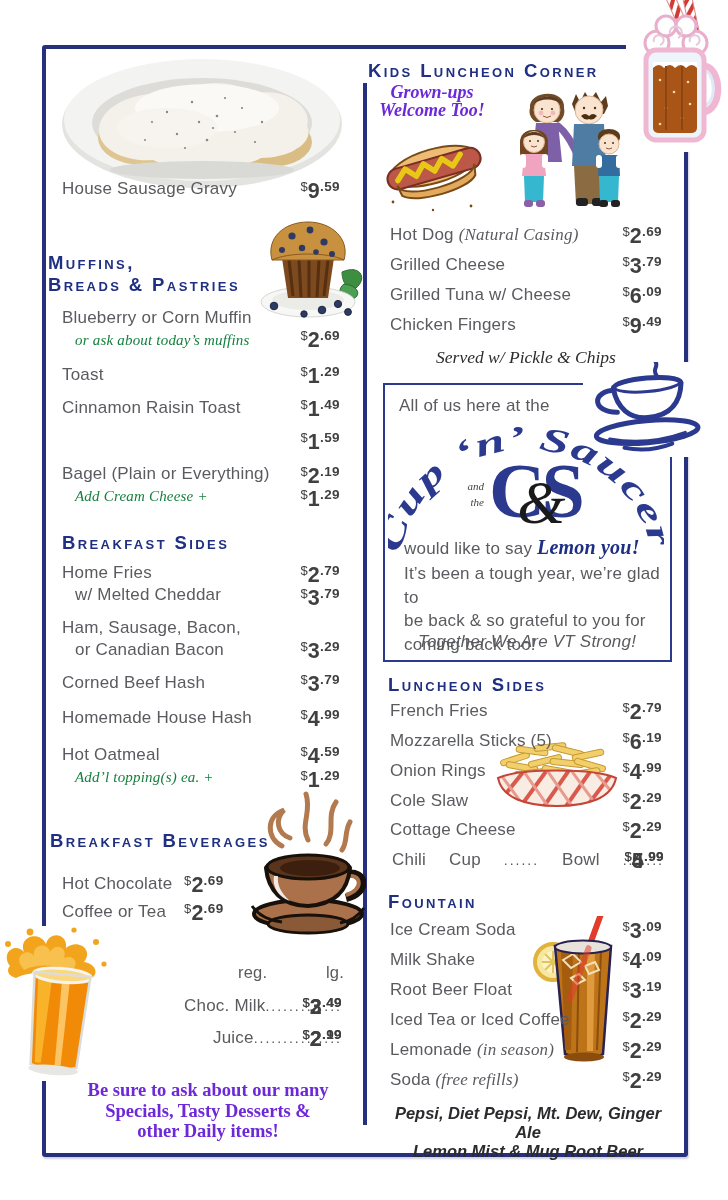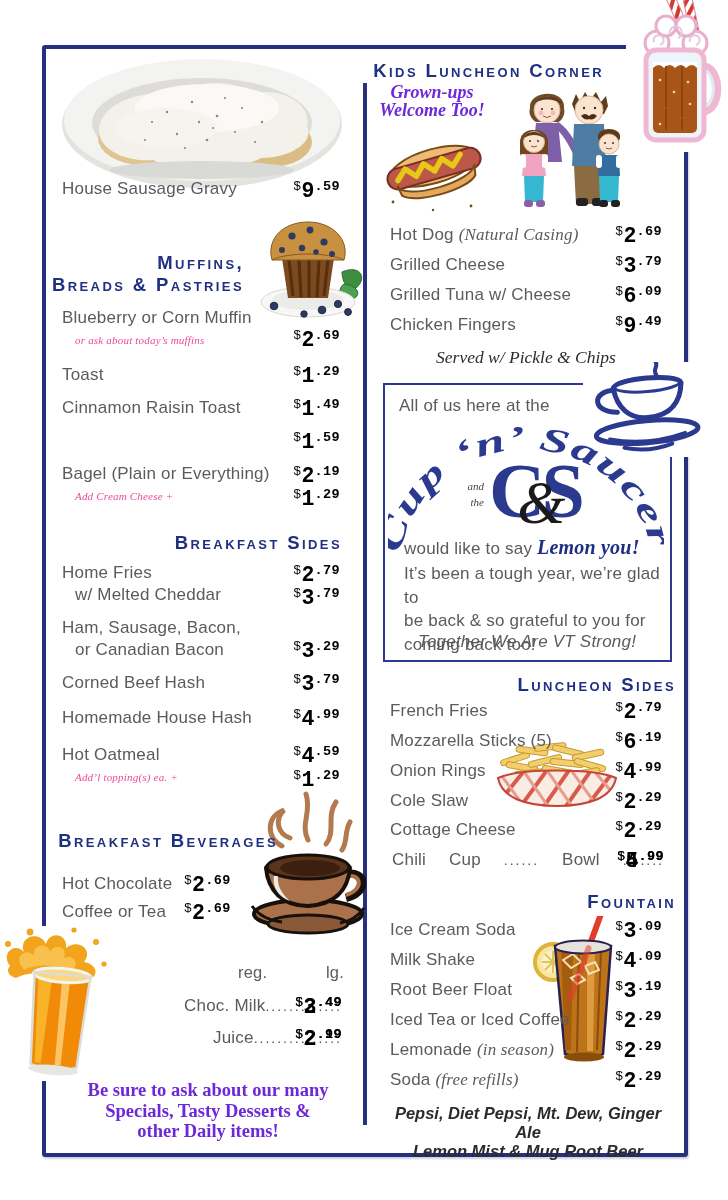--- a/index.html
+++ b/index.html
@@ -3,29 +3,29 @@
 <meta charset="utf-8">
 <style>
   html,body{margin:0;padding:0;background:#fff;}
   body{width:728px;height:1200px;position:relative;overflow:hidden;
        font-family:"Liberation Sans",sans-serif;color:#5a5b5f;}
   .frame{position:absolute;left:42px;top:45px;width:646px;height:1112px;
          box-sizing:border-box;border:4px solid #27307e;border-radius:3px;
          box-shadow:1px 2px 2px #cfd2de;}
   .divider{position:absolute;left:363px;top:83px;width:4px;height:1042px;background:#27307e;}
   .heading{position:absolute;font-weight:bold;font-variant:small-caps;letter-spacing:2.4px;
-           color:#1f2f82;font-size:18.5px;text-align:right;line-height:22px;z-index:3;}
+           color:#1f2f82;font-size:18.5px;text-align:left;line-height:22px;z-index:3;}
   .row{position:absolute;font-size:17px;letter-spacing:.2px;line-height:22px;z-index:3;}
   .l-row{left:62px;width:278px;}
   .r-row{left:390px;width:272px;}
   .row .price{position:absolute;right:0;top:-3px;}
   .indent{padding-left:13px;}
-  .sub{font-family:"Liberation Serif",serif;font-style:italic;color:#ec4899;font-size:11px;}
+  .sub{font-family:"Liberation Serif",serif;font-style:italic;color:#15803d;font-size:15px;}
   .iser{font-family:"Liberation Serif",serif;font-style:italic;}
-  .price{color:#000000;white-space:nowrap;font-family:Liberation Mono, monospace;}
+  .price{color:#404040;white-space:nowrap;}
   .p-sym{font-size:13px;vertical-align:7px;}
   .p-int{font-size:21.5px;font-weight:700;}
   .p-cents{font-size:13.5px;vertical-align:7px;font-weight:700;letter-spacing:.4px;}
   .navy-serif{font-family:"Liberation Serif",serif;font-weight:bold;color:#6d28d9;}
   .img{position:absolute;z-index:2;}
   .whitebg{background:#fff;}
   .flexline{display:flex;align-items:baseline;justify-content:space-between;white-space:nowrap;}
   .dots{color:#55555a;font-size:14px;letter-spacing:2px;}
   .tbox{position:absolute;left:383px;top:383px;width:289px;height:279px;box-sizing:border-box;
         border:2px solid #2b3a8f;z-index:1;}

